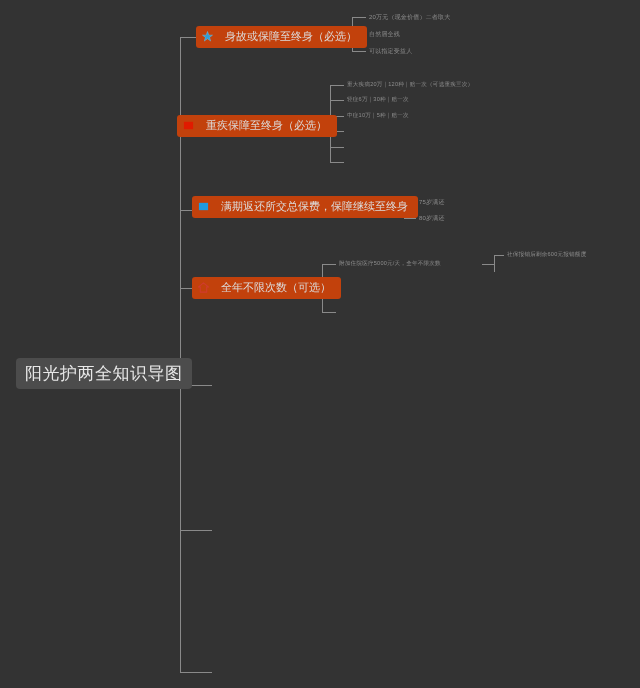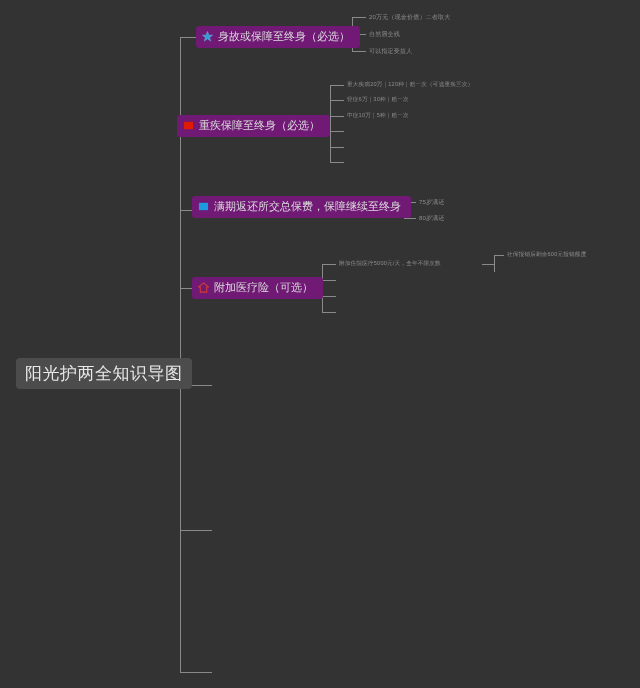--- a/index.html
+++ b/index.html
@@ -27,23 +27,23 @@
     font-size:17px;
     color:#e8e8e8;
     letter-spacing:.5px;
     border-radius:4px;
     background:#4c4c4c;
   }
   .node-branch{
     padding:4px 10px 4px 6px;
     font-size:11px;
     color:#dcdcdc;
-    gap:5px;
+    gap:12px;
     border-radius:3px;
-    background:#701a75;
+    background:#c2410c;
   }
   .node-label{display:inline-block;line-height:1.25;}
 
   
   .leaf{
     position:absolute;
     font-size:6px;
     color:#8d8d8d;
     white-space:nowrap;
     line-height:1;
@@ -152,21 +152,21 @@
 
   <div class="leaf" style="left:419px;top:199px;">75岁满还</div>
   <div class="leaf" style="left:419px;top:215px;">80岁满还</div>
 
   <div class="node node-branch" style="left:192px;top:277px;">
     <span class="ico">
       <svg width="11" height="11" viewBox="0 0 24 24">
         <path d="M12 2 L23 11 H19 V22 H5 V11 H1 Z" fill="none" stroke="#d03b2e" stroke-width="2.4"></path>
       </svg>
     </span>
-    <span class="node-label">附加医疗险（可选）</span>
+    <span class="node-label">全年不限次数（可选）</span>
   </div>
 
   <div class="leaf sm" style="left:339px;top:261px;">附加住院医疗5000元/天，全年不限次数</div>
   <div class="leaf sm" style="left:339px;top:277px;"></div>
   <div class="leaf sm" style="left:339px;top:293px;"></div>
   <div class="leaf sm" style="left:339px;top:309px;"></div>
 
   <div class="leaf sm" style="left:507px;top:252px;">社保报销后剩余600元报销额度</div>
 
 </div>

